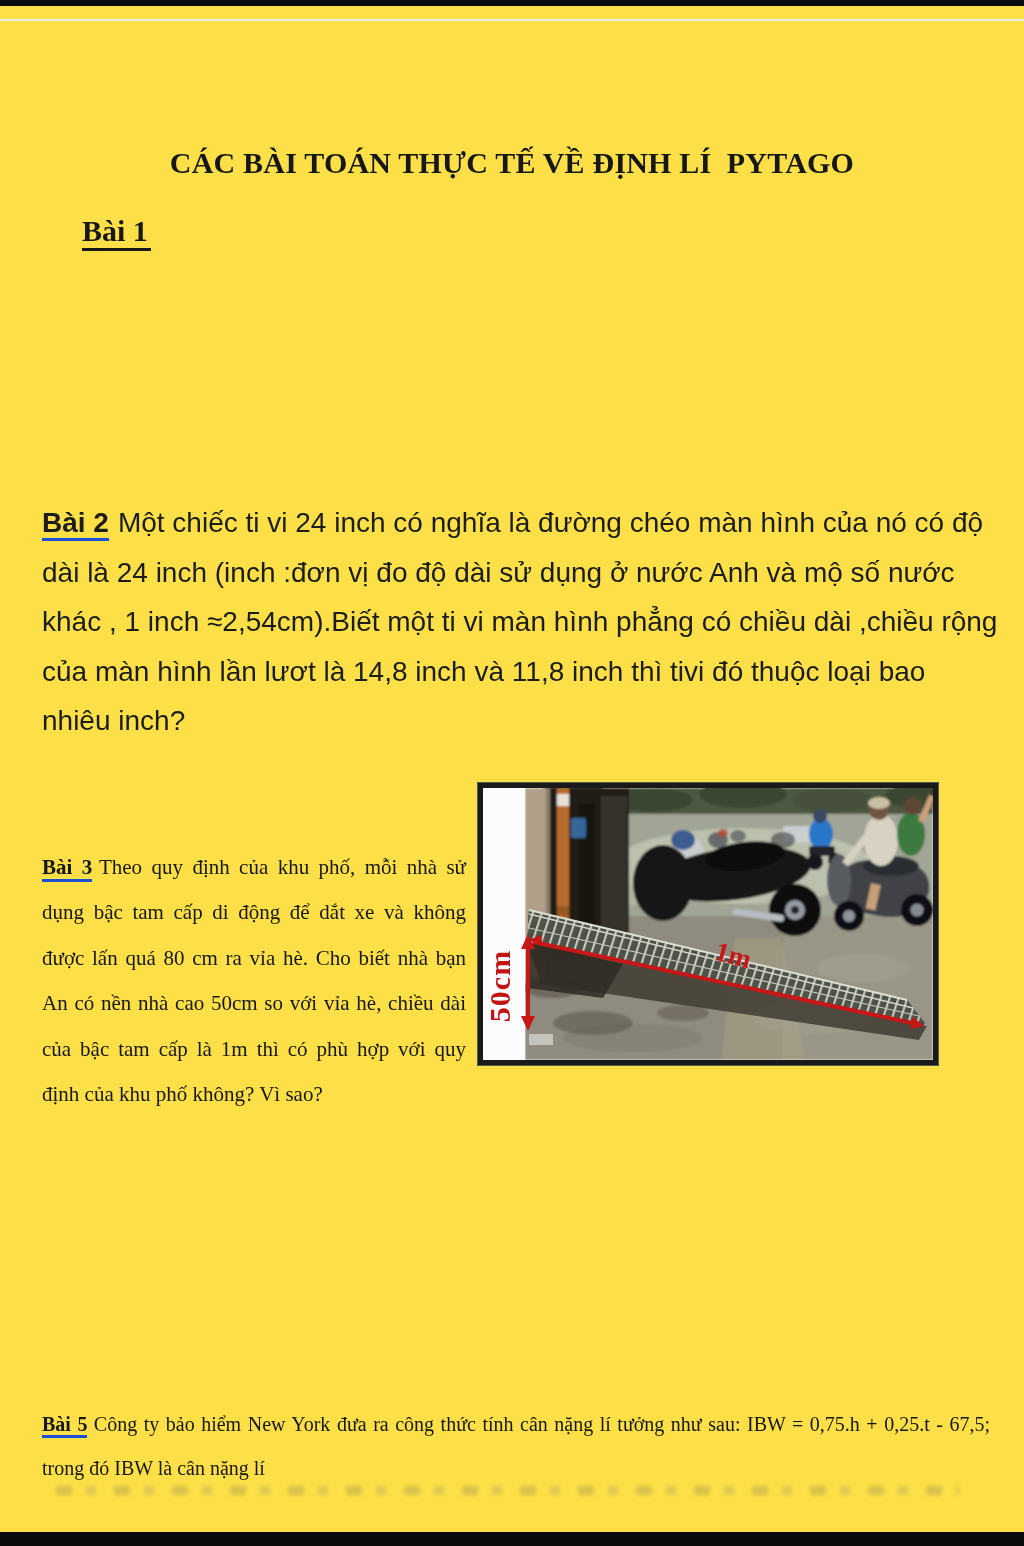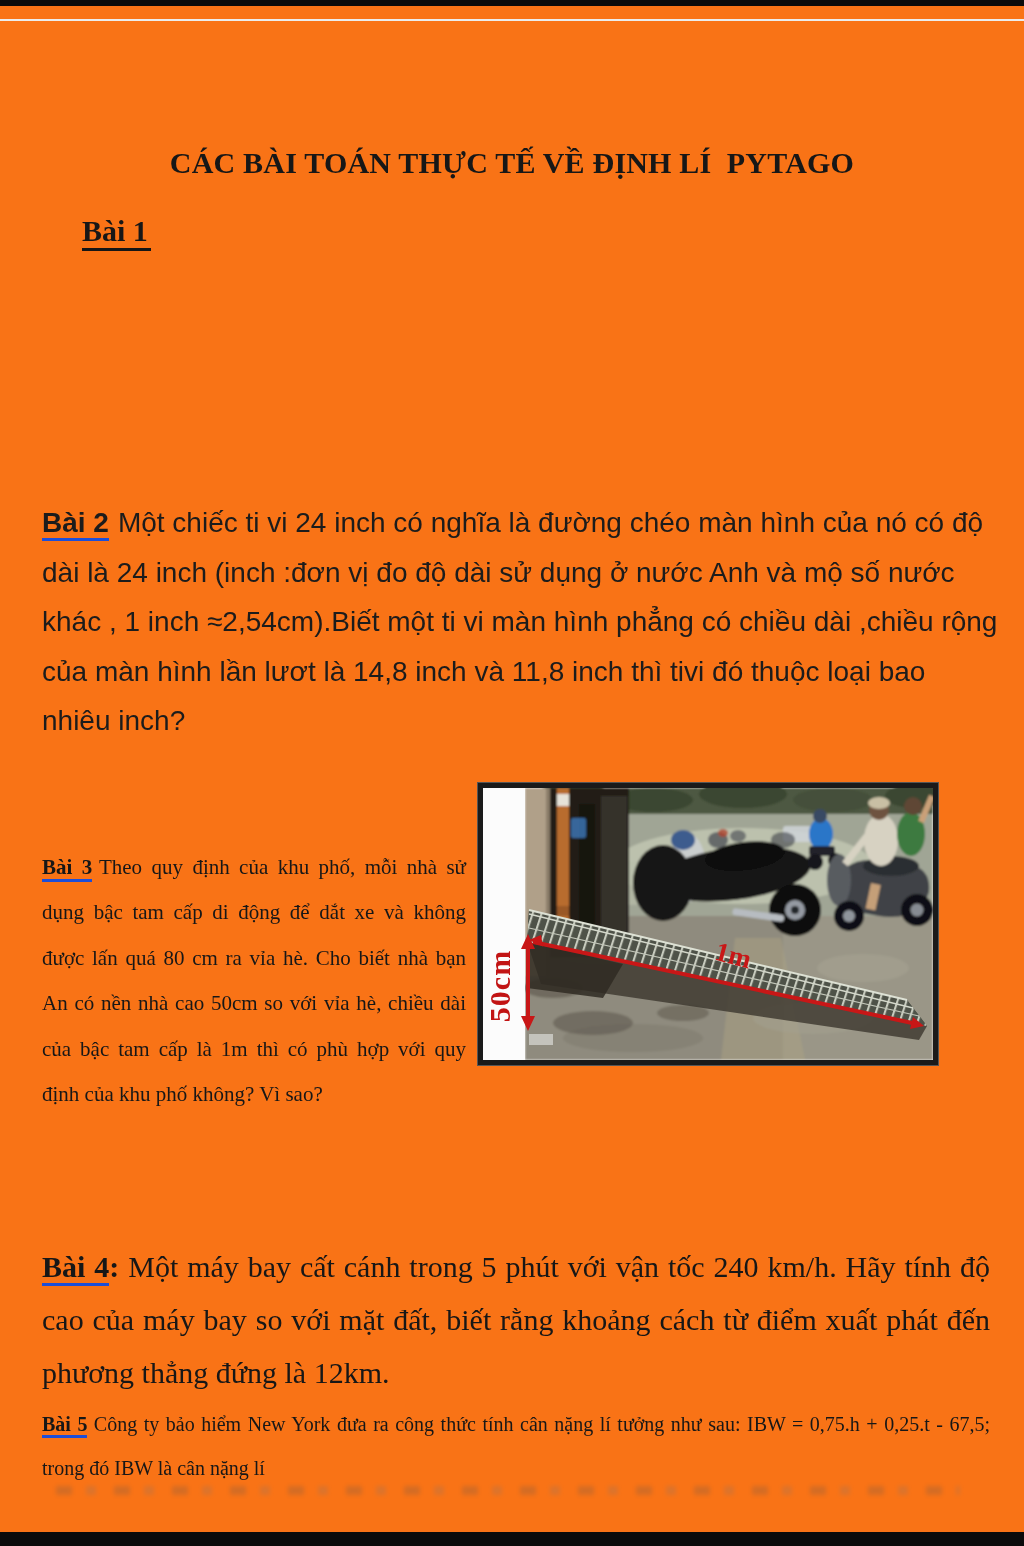--- a/index.html
+++ b/index.html
@@ -1,16 +1,16 @@
 <!DOCTYPE html>
 <html><head>
 <meta charset="utf-8">
 <style>
   html,body{margin:0;padding:0;background:#ffffff;}
-  .page{position:relative;width:1024px;height:1546px;background:#f97316;overflow:hidden;
+  .page{position:relative;width:1024px;height:1546px;background:#fde047;overflow:hidden;
         font-family:"Liberation Serif",serif;color:#171717;}
   .bar{position:absolute;left:0;width:1024px;background:#0b0b0b;}
   .bar.top{top:0;height:6px;}
   .bar.bottom{top:1532px;height:14px;}
   .topline{position:absolute;left:0;top:19px;width:1024px;height:2px;background:#ececec;}
 
   .title{position:absolute;left:0;top:146px;width:1024px;text-align:center;
          font-weight:700;font-size:30px;letter-spacing:.2px;white-space:pre;}
 
   .heading1{position:absolute;left:42px;top:214px;font-weight:700;font-size:30px;
@@ -157,19 +157,18 @@
         <polygon points="45,243 38,228 52,228" fill="#c81717"></polygon>
         <line x1="50" y1="154" x2="434" y2="236" stroke="#c81717" stroke-width="4"></line>
         <polygon points="46,152 60,158.4 58,147" fill="#c81717"></polygon>
         <polygon points="441,238 427,241 430,229" fill="#c81717"></polygon>
         <text x="20" y="198" transform="rotate(-90 20 198)" text-anchor="middle" dominant-baseline="middle" font-family="Liberation Serif, serif" font-weight="700" font-size="30" letter-spacing="1" fill="#c21414">50cm</text>
         <text x="248" y="176" transform="rotate(15 248 176)" text-anchor="middle" font-family="Liberation Serif, serif" font-weight="700" font-size="27" fill="#c81717">1m</text>
       </g>
     </svg>
   </figure>
 
-  <p class="para p4"><span class="lbl" style="margin-right:0;">Bài 4</span><span class="suffix">:</span><span>Một máy bay cất cánh trong 5 phút với vận tốc 240 km/h. Hãy tính độ cao của máy bay so với mặt đất, biết rằng khoảng cách từ điểm xuất phát đến phương thẳng đứng là 12km.</span></p>
 
   <p class="para p5"><span class="lbl">Bài 5</span><span>Công ty bảo hiểm New York đưa ra công thức tính cân nặng lí tưởng như sau: IBW = 0,75.h + 0,25.t - 67,5; trong đó IBW là cân nặng lí</span></p>
 
   <div class="ghostline"></div>
   <div class="bar bottom"></div>
 </div>
 
 </body></html>

